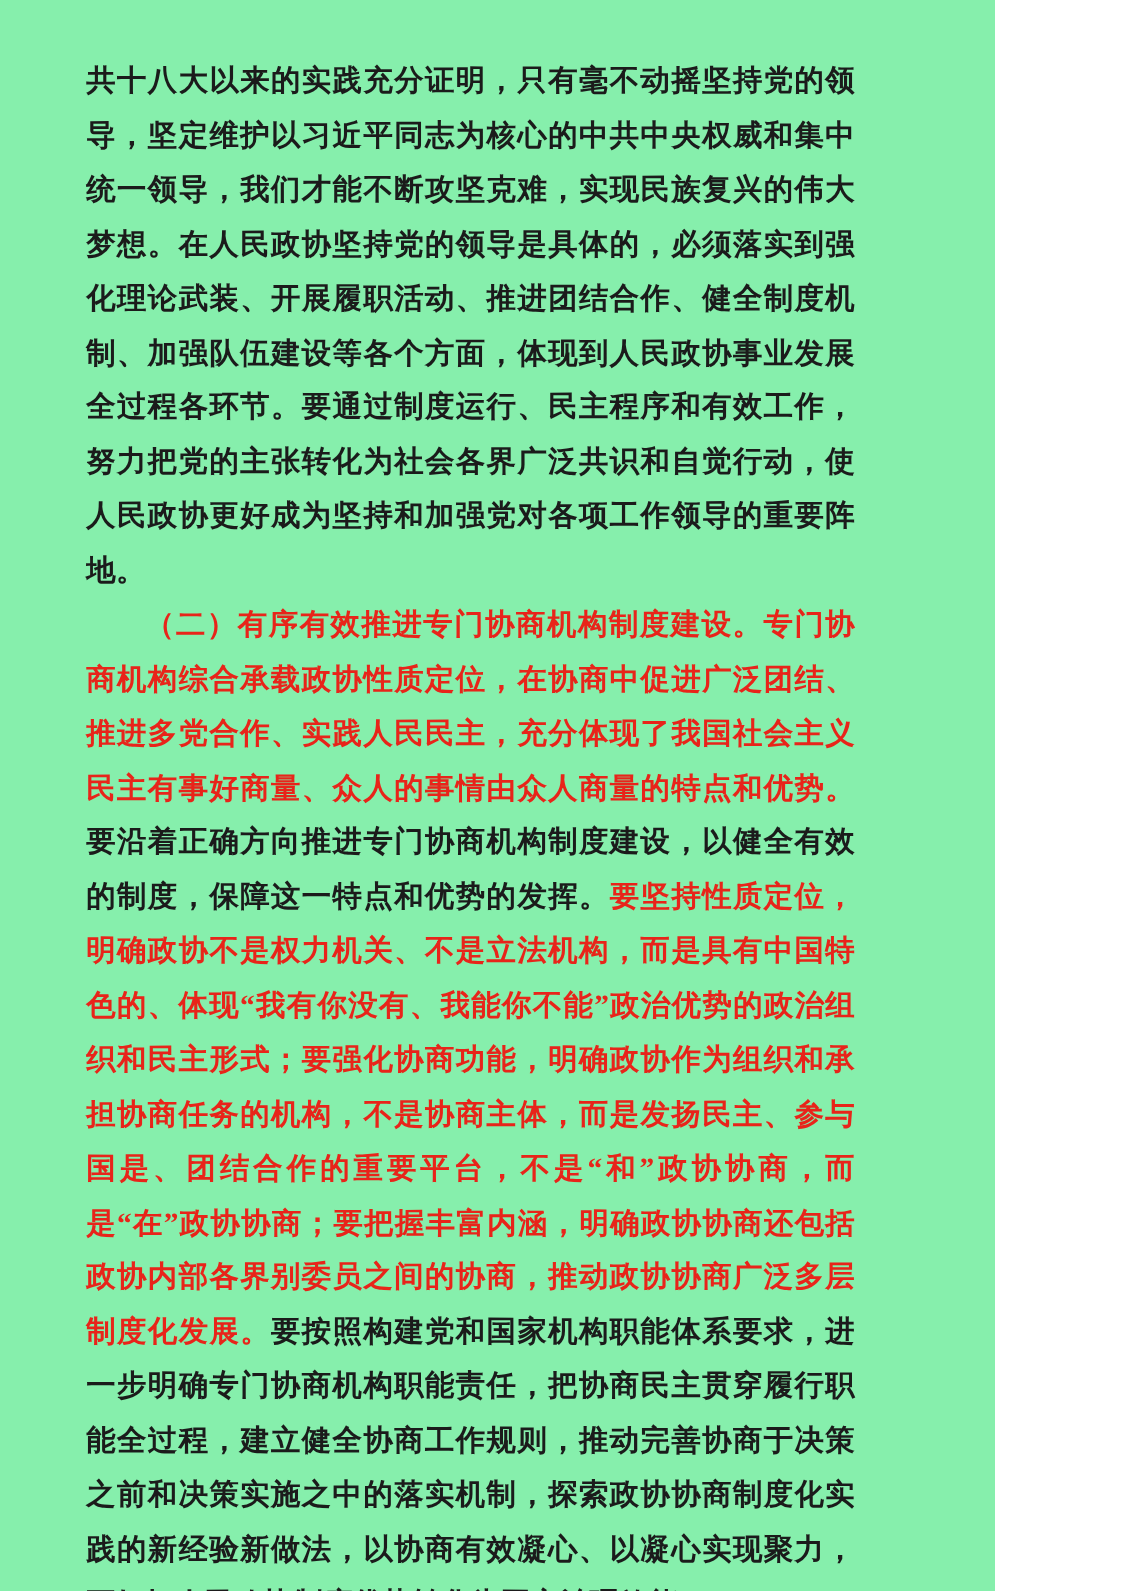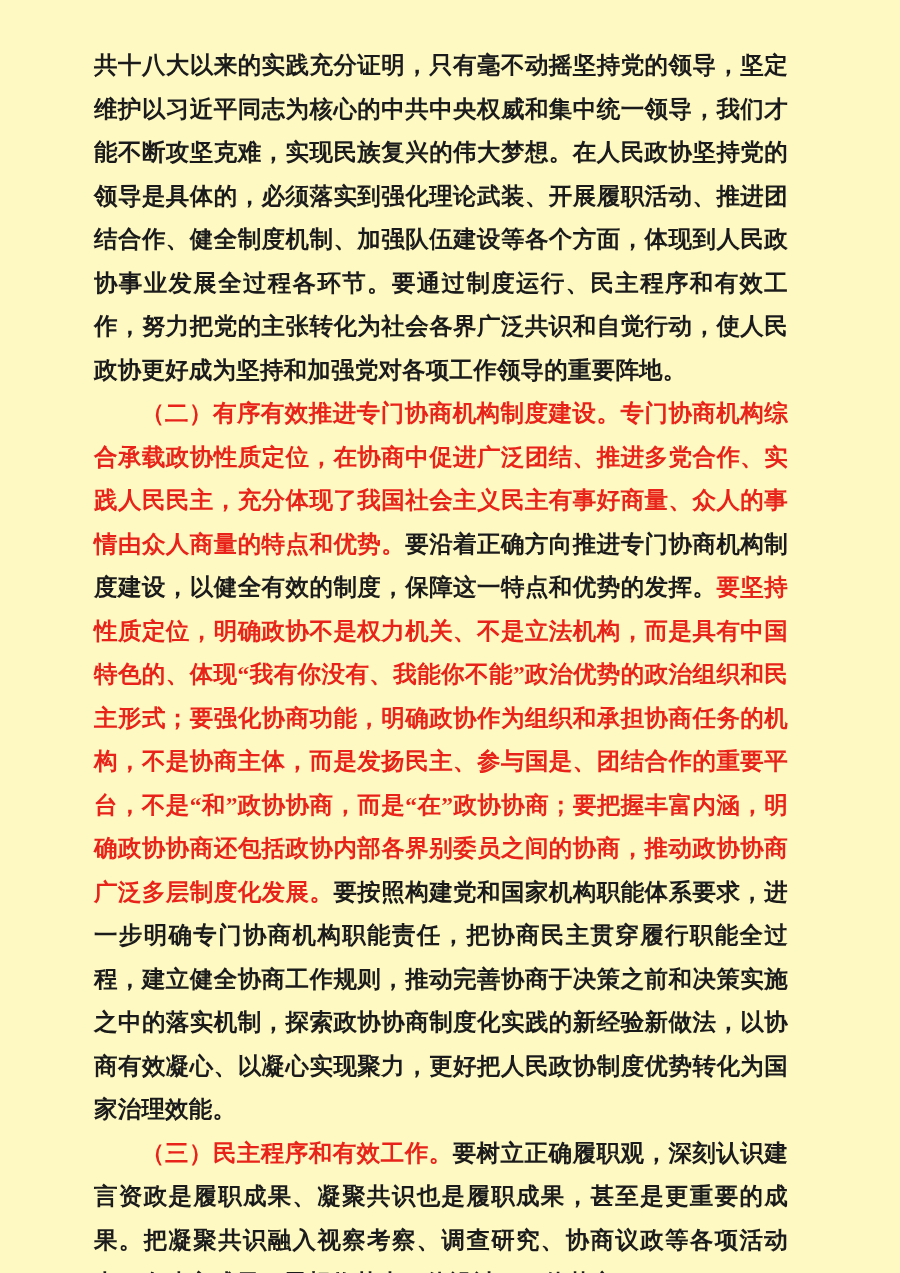--- a/index.html
+++ b/index.html
@@ -7,26 +7,26 @@
     padding: 0;
     background: #ffffff;
   }
   body {
     width: 900px;
     height: 1273px;
     font-family: "Liberation Serif", "DejaVu Serif", serif;
   }
   .page {
     position: relative;
-    width: 900px;
+    width: 796px;
     height: 1273px;
-    background: #fef9c3;
+    background: #86efac;
     overflow: hidden;
     box-sizing: border-box;
-    padding: 44px 112px 20px 94px;
+    padding: 44px 112px 20px 69px;
   }
   .doc-body {
     font-size: 23.5px;
     line-height: 43.5px;
     letter-spacing: 0.2px;
     text-align: justify;
     text-justify: inter-ideograph;
     color: #1b1b1b;
     font-weight: 600;
   }

